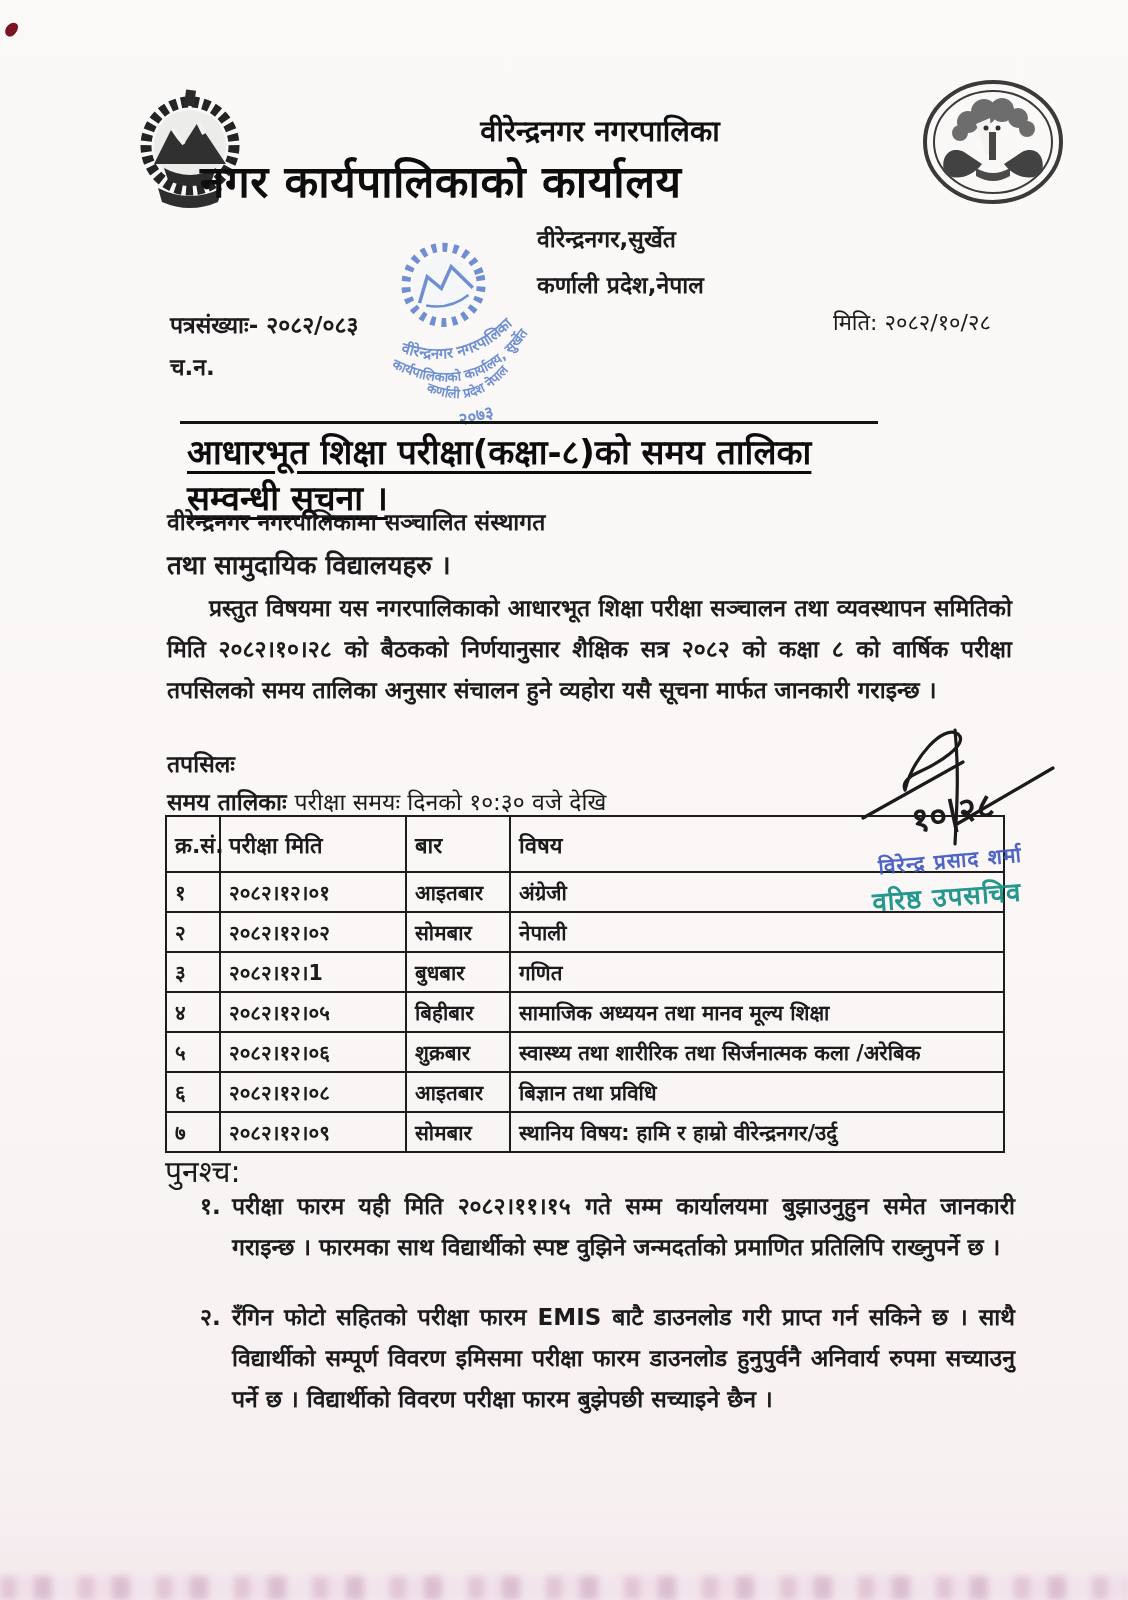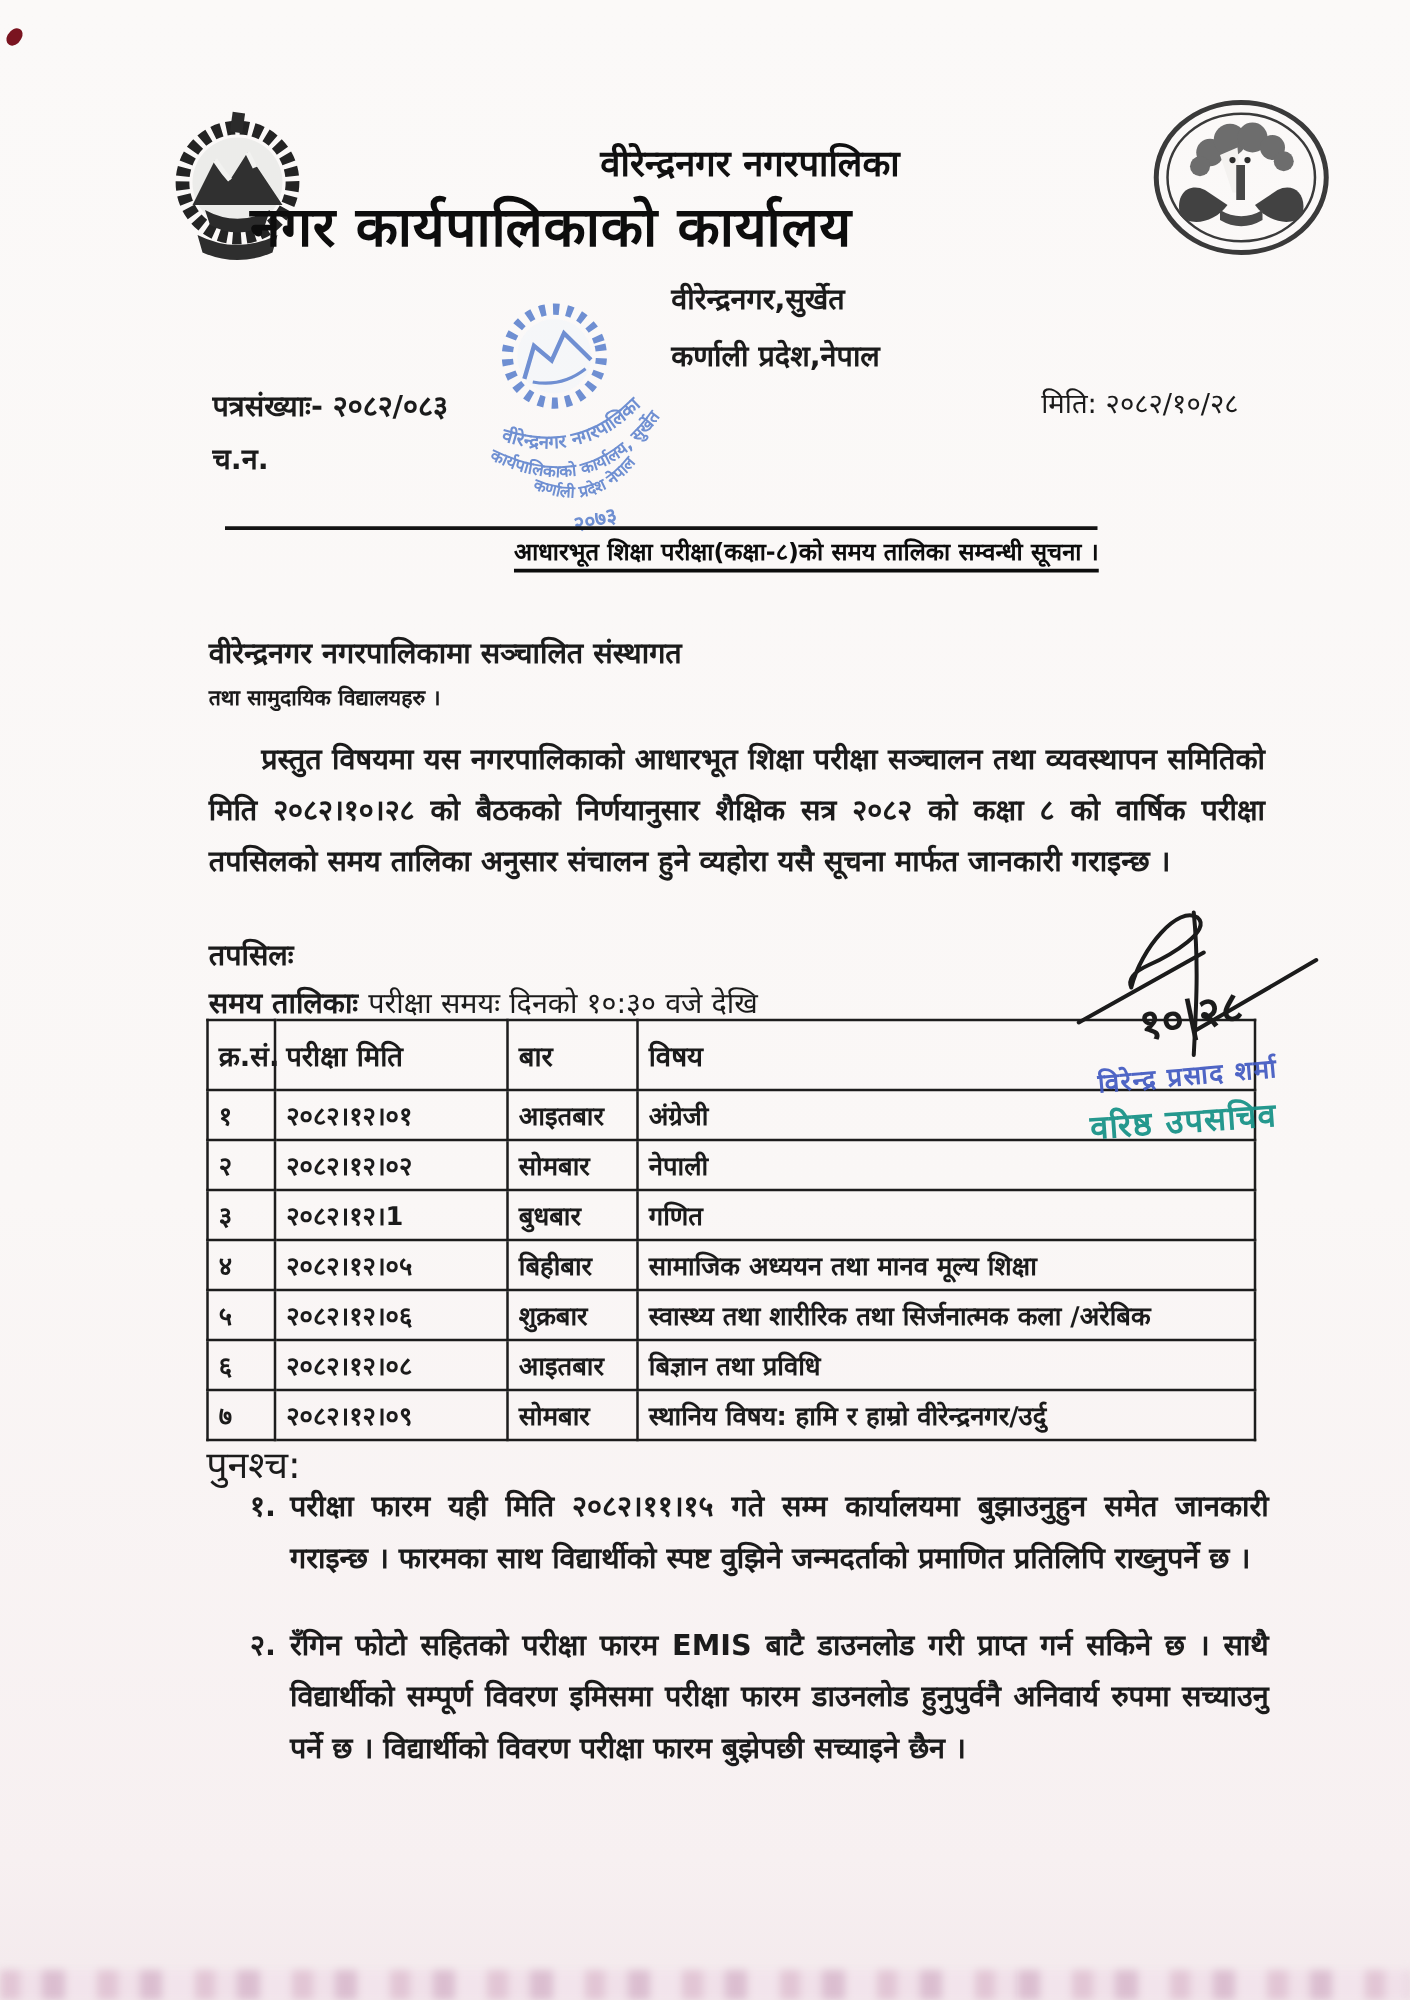--- a/index.html
+++ b/index.html
@@ -14,24 +14,24 @@
   .hdr-office{top:150px;left:200px;width:800px;text-align:left;font-size:44px;font-weight:700;color:#0d0d0d;letter-spacing:.5px;}
   .hdr-addr1{top:222px;left:537px;font-size:23px;font-weight:700;}
   .hdr-addr2{top:268px;left:537px;font-size:23px;font-weight:700;}
   .ref-no{top:308px;left:170px;font-size:23px;font-weight:600;}
   .ch-no{top:350px;left:170px;font-size:23px;font-weight:600;}
   .letter-date{top:306px;left:833px;font-size:22px;font-weight:400;}
   
   .seal{top:232px;left:356px;width:198px;height:198px;transform:rotate(-14deg);opacity:.9;}
   
   .subject-rule{top:421px;left:180px;width:698px;border-top:3px solid #141414;}
-  .subject{top:428px;left:187px;width:692px;text-align:right;font-size:19px;font-weight:700;
+  .subject{top:428px;left:187px;width:692px;text-align:left;font-size:34px;font-weight:700;
            text-decoration:underline;text-decoration-thickness:2.5px;text-underline-offset:7px;color:#0c0c0c;}
   .recipient1{top:505px;left:167px;font-size:23px;font-weight:600;}
-  .recipient2{top:546px;left:167px;font-size:17px;font-weight:600;}
+  .recipient2{top:546px;left:167px;font-size:26px;font-weight:600;}
   .paragraph{top:588px;left:167px;width:845px;font-size:23px;font-weight:600;line-height:41px;
              text-align:justify;text-indent:42px;}
   .tapasil{top:747px;left:167px;font-size:23px;font-weight:600;}
   .schedule{top:785px;left:167px;font-size:23px;font-weight:600;}
   .schedule b{font-weight:400;}
   
   table.exam{position:absolute;top:815px;left:165px;width:838px;border-collapse:collapse;table-layout:fixed;}
   table.exam th,table.exam td{border:2.5px solid #1d1d1d;padding:2px 8px;font-weight:600;
         white-space:nowrap;overflow:visible;text-align:left;vertical-align:middle;}
   table.exam th{height:50px;font-size:22px;font-weight:700;}

